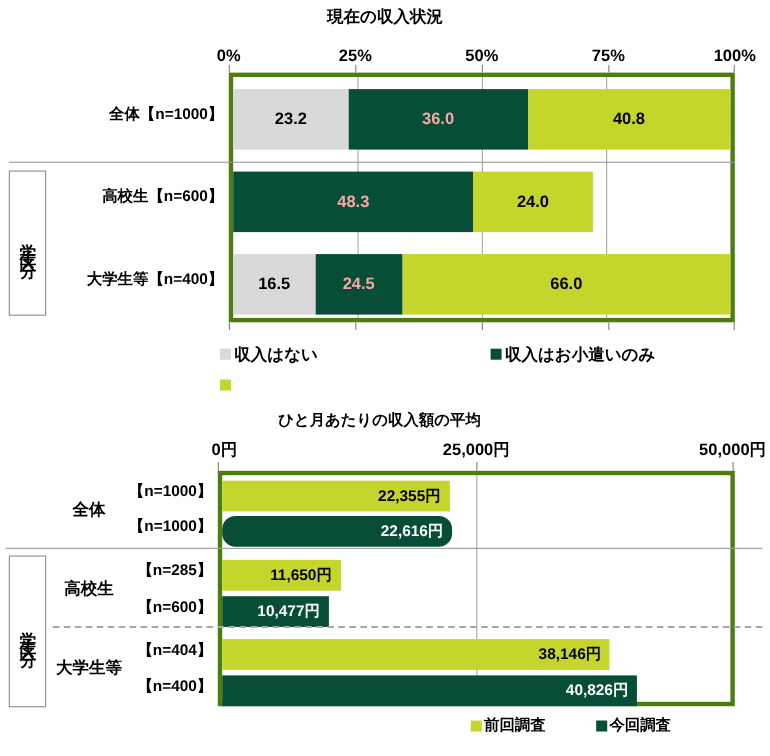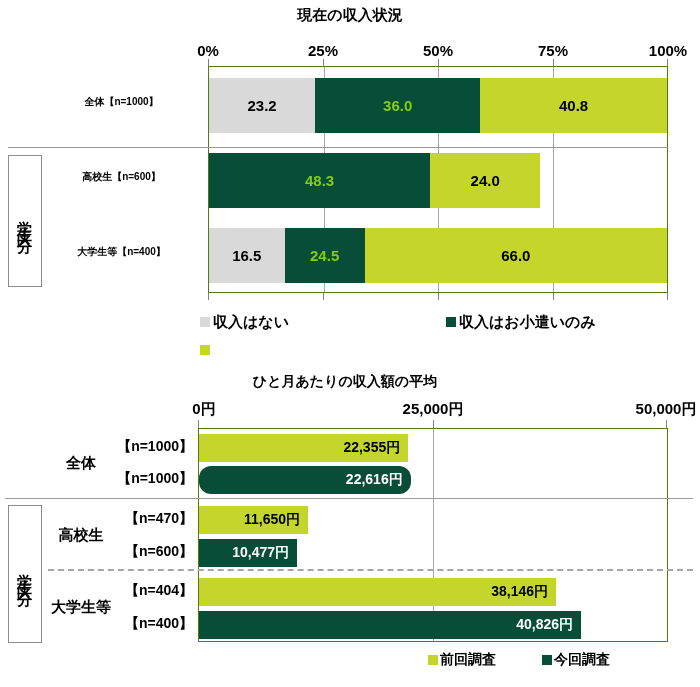--- a/index.html
+++ b/index.html
@@ -6,29 +6,29 @@
   html,body { background:#fff; }
   body { font-family:"Liberation Sans","DejaVu Sans",sans-serif; color:#000; }
   #stage { position:relative; width:700px; height:687px; background:#fff; overflow:hidden; }
   .abs { position:absolute; }
 
   .c-title { font-size:15px; font-weight:bold; text-align:center; }
   .tl { font-size:15px; font-weight:bold; text-align:center; width:60px; height:18px; }
   .tl2 { font-size:15px; font-weight:bold; text-align:center; width:90px; height:18px; }
   .vtick { width:1px; background:#7f7f7f; }
 
-  .plot { border:1px solid #4d7c0f; background:#fff; }
+  .plot { border:4px solid #4d7c0f; background:#fff; }
   .grid { position:absolute; top:0; bottom:0; width:1px; background:#a6a6a6; }
 
   .srow { position:absolute; left:0; width:100%; height:55px; display:flex; }
   .seg { height:100%; display:flex; align-items:center; justify-content:center; overflow:hidden; }
   .seg span { font-size:15px; font-weight:bold; white-space:nowrap; }
-  .seg.dark span { color:#84cc16; }
+  .seg.dark span { color:#fca5a5; }
 
-  .rowlab { font-size:10px; font-weight:bold; text-align:center; width:163px; height:19px; white-space:nowrap; }
+  .rowlab { font-size:14px; font-weight:bold; text-align:right; width:163px; height:19px; white-space:nowrap; }
 
   .vbox { border:1px solid #8c8c8c; display:flex; align-items:center; justify-content:center; background:#fff; }
   .vtext { writing-mode:vertical-rl; text-orientation:upright; font-size:15px; font-weight:bold; letter-spacing:6px; line-height:1; }
 
   .lg-sq { width:10px; height:10px; }
   .lg-tx { font-size:15px; font-weight:bold; white-space:nowrap; height:18px; }
 
   .hbar { position:absolute; left:0; height:28px; display:flex; align-items:center; justify-content:flex-end; padding-right:8px; }
   .hbar span { font-size:14px; font-weight:bold; white-space:nowrap; }
   .hbar.dark span { color:#fff; }
@@ -147,21 +147,21 @@
     <div class="hbar" style="top: 149px; background: rgb(196, 214, 43); width: 76.292%;">
         <span>38,146円</span>
       </div>
     <div class="hbar dark" style="top: 182px; background: rgb(8, 77, 56); width: 81.652%;">
         <span>40,826円</span>
       </div>
   </div>
 
   <div class="abs nlab" style="left:60px;top:438px">【n=1000】</div>
   <div class="abs nlab" style="left:60px;top:470px">【n=1000】</div>
-  <div class="abs nlab" style="left:60px;top:510px">【n=470】</div>
+  <div class="abs nlab" style="left:60px;top:510px">【n=285】</div>
   <div class="abs nlab" style="left:60px;top:543px">【n=600】</div>
   <div class="abs nlab" style="left:60px;top:582px">【n=404】</div>
   <div class="abs nlab" style="left:60px;top:615px">【n=400】</div>
 
   <div class="abs glab" style="left:45px;top:454px">全体</div>
   <div class="abs glab" style="left:45px;top:526px">高校生</div>
   <div class="abs glab" style="left:45px;top:598px">大学生等</div>
 
   <div class="abs sepline" style="left:5px;top:498px;width:688px"></div>
   <div class="abs dashline" style="left:48px;top:569px;width:645px"></div>

